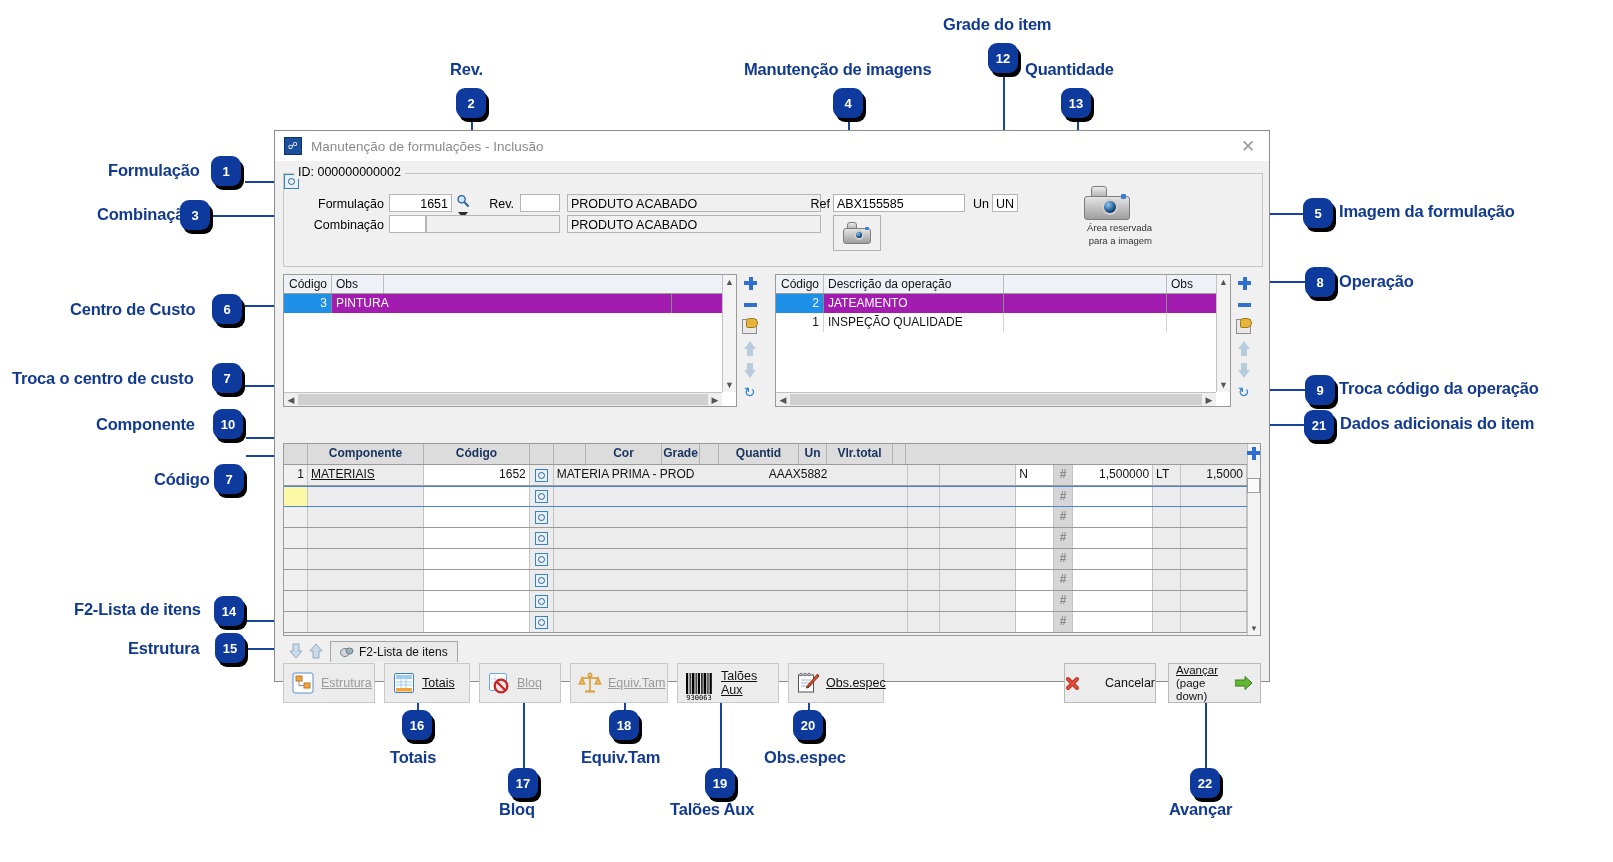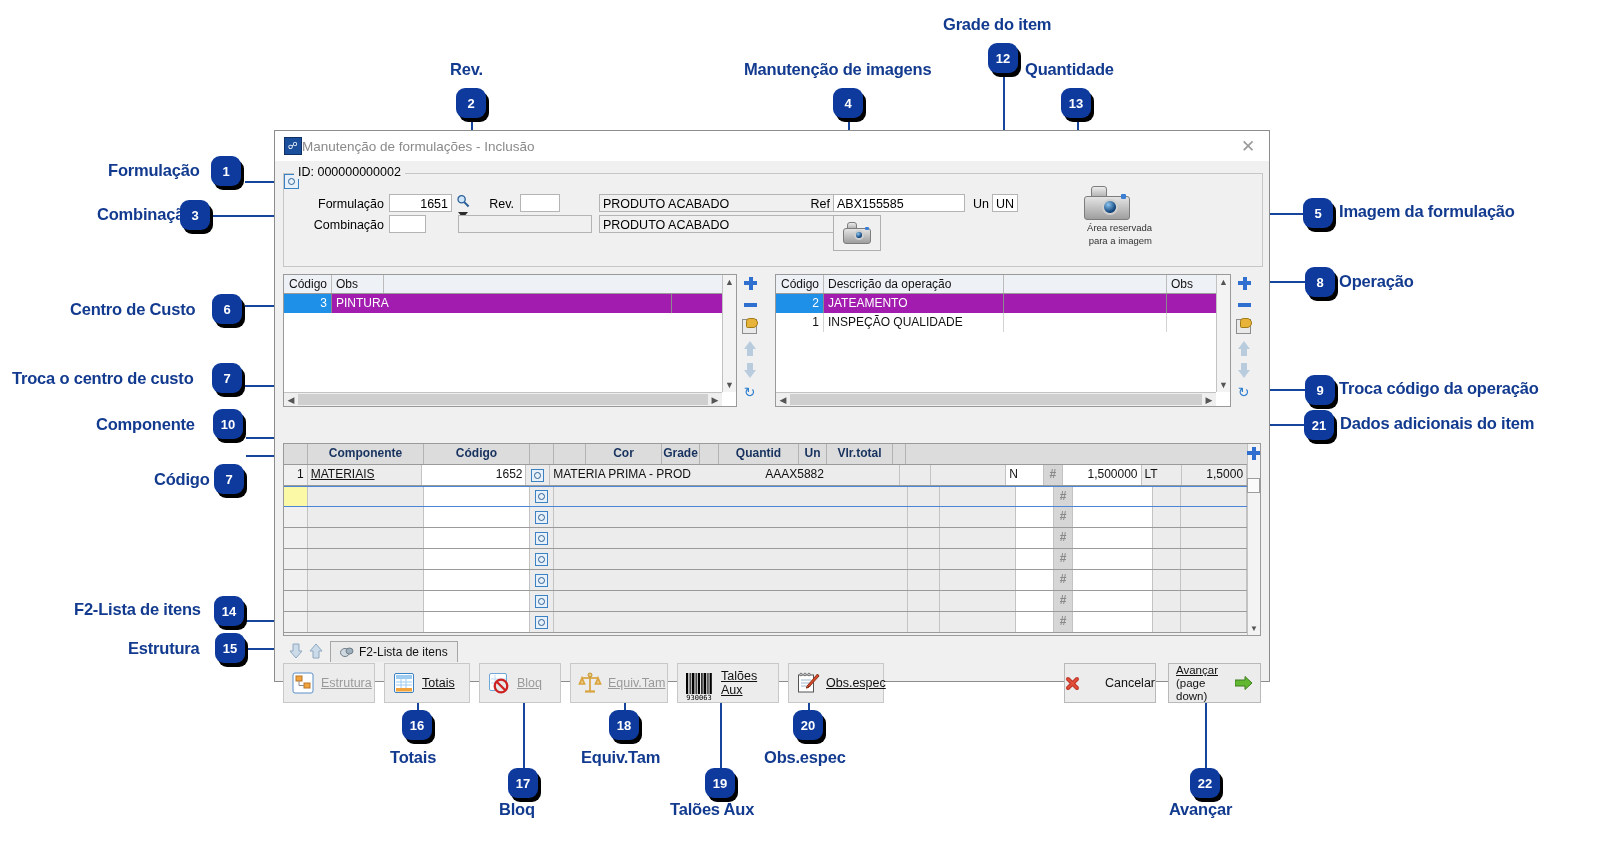--- a/index.html
+++ b/index.html
@@ -19,37 +19,37 @@
 
   
   #dialog{position:absolute;left:274px;top:130px;width:996px;height:552px;
           background:#f0f0f0;border:1px solid #8d8d8d;box-sizing:border-box;
           box-shadow:0 0 0 1px #ffffff inset;z-index:3;}
   .titlebar{height:30px;background:#fff;border-bottom:1px solid #dcdcdc;
             display:flex;align-items:center;position:relative;}
   .titlebar .tl-icon{width:16px;height:16px;margin-left:9px;background:#1b4f9c;
             border:1px solid #0d2f66;display:flex;align-items:center;
             justify-content:center;color:#fff;font-size:10px;line-height:1;}
-  .titlebar .tl-text{font-size:13.5px;color:#8a8a8a;text-align:right;}
+  .titlebar .tl-text{margin-left:9px;font-size:13.5px;color:#8a8a8a;text-align:right;}
   .titlebar .tl-close{position:absolute;right:10px;top:5px;width:22px;height:20px;
             color:#9a9a9a;font-size:17px;line-height:20px;text-align:center;
             cursor:default;font-family:"DejaVu Sans",sans-serif;}
   .dlg-body{position:absolute;left:0;top:30px;right:0;bottom:0;background:#f0f0f0;}
 
   
   .grp{position:absolute;left:8px;top:12px;width:978px;height:92px;
        border:1px solid #c6c6c6;}
   .grp-legend{position:absolute;left:10px;top:-9px;background:#f0f0f0;
        padding:0 4px;font-size:12.5px;color:#000;}
 
   .fld-label{position:absolute;font-size:12.5px;color:#000;text-align:right;}
   .tb{position:absolute;background:#fff;border:1px solid #b4b4b4;
       box-sizing:border-box;font-size:12.5px;color:#000;padding:1px 3px;
       line-height:16px;overflow:hidden;}
-  .tb.ro{background:#f0f0f0;margin-left:32px;}
+  .tb.ro{background:#f0f0f0;}
   .tb.num{text-align:right;}
 
   .lupa{position:absolute;width:14px;height:14px;}
   .lupa svg{display:block;}
   .spin-dn{position:absolute;width:0;height:0;border-left:5px solid transparent;
       border-right:5px solid transparent;border-top:6px solid #2b2b2b;}
 
   .cambtn{position:absolute;border:1px solid #b0b0b0;background:#f0f0f0;
       display:flex;align-items:center;justify-content:center;}
 
@@ -451,21 +451,21 @@
               <span class="mag">
                 <span></span>
               </span>
             </div>
             <div class="ig-c grey" style="width: 355px; position: relative;"><span>MATERIA PRIMA - PROD</span><span style="position:absolute;left:215px;">AAAX5882</span></div>
             <div class="ig-c grey" style="width: 32px;"></div>
             <div class="ig-c grey" style="width: 76px;"></div>
             <div class="ig-c " style="width: 38px;">N</div>
             <div class="ig-c hash" style="width: 19px;">#</div>
             <div class="ig-c r" style="width: 80px;">1,500000</div>
-            <div class="ig-c grey" style="width: 41px;">LT</div>
+            <div class="ig-c grey" style="width: 28px;">LT</div>
             <div class="ig-c r grey" style="width: 66px;">1,5000</div>
             <div class="ig-c dots" style="width: 13px;">...</div>
           </div>
           <div class="ig-row active">
             <div class="ig-c r yellow" style="width: 24px;"></div>
             <div class="ig-c grey" style="width: 116px;"></div>
             <div class="ig-c r" style="width: 106px;"></div>
             <div class="ig-c btn" style="width: 24px;">
               <span class="mag">
                 <span></span>

